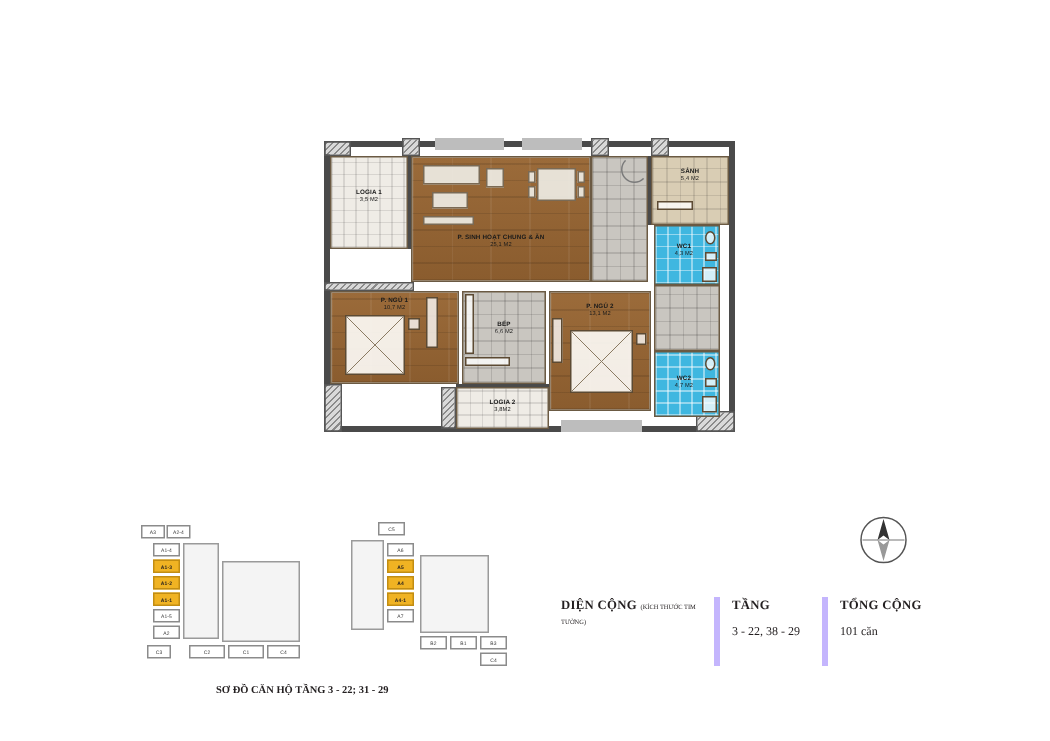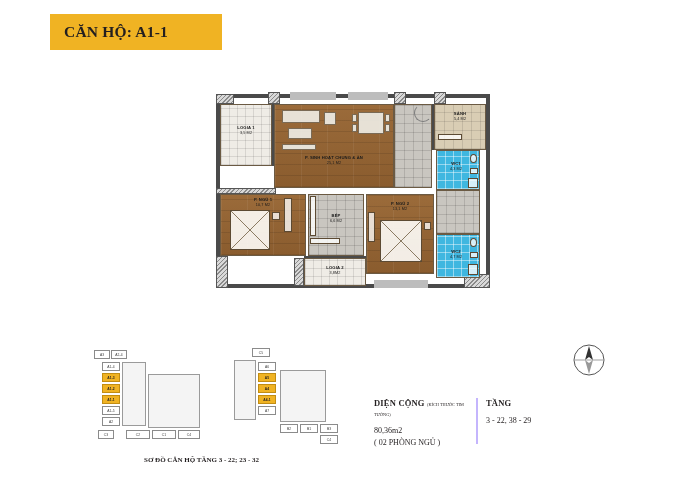--- a/index.html
+++ b/index.html
@@ -183,21 +183,21 @@
     top: 398px;
     width: 260px;
     height: 46px;
     display: flex;
   }
   .info-col {
     padding-left: 8px;
     box-sizing: border-box;
   }
   .info-col + .info-col {
-    border-left: 2px solid #c4b5fd;
+    border-left: 4px solid #c4b5fd;
   }
   .info-col.c1 { width: 110px; }
   .info-col.c2 { width: 72px; }
   .info-col.c3 { width: 78px; }
   .info-h {
     font-size: 8.5px;
     font-weight: bold;
     color: #231f20;
     letter-spacing: .2px;
     font-family: "Liberation Serif", serif;
@@ -225,23 +225,20 @@
     top: 343px;
     width: 34px;
     height: 34px;
   }
 </style>
 </head>
 <body>
 
 <div class="page">
 
-  <div class="title-badge">
-    <span class="t">CĂN HỘ: A1-1</span>
-  </div>
 
   <div class="plan">
 
     <div class="wall" style="left:8px; top:6px; width:274px; height:4px;"></div>
     <div class="wall" style="left:8px; top:6px; width:4px; height:102px;"></div>
     <div class="wall" style="left:8px; top:104px; width:4px; height:96px;"></div>
     <div class="wall" style="left:8px; top:196px; width:274px; height:4px;"></div>
     <div class="wall" style="left:278px; top:6px; width:4px; height:194px;"></div>
 
     <div class="hatch" style="left:8px; top:6px; width:18px; height:10px;"></div>
@@ -360,21 +357,21 @@
     <div class="kp-cell" style="left:16px; top:62px; width:18px; height:9px;">A1-5</div>
     <div class="kp-cell" style="left:16px; top:73px; width:18px; height:9px;">A2</div>
     <div class="kp-core" style="left:36px; top:18px; width:24px; height:64px;"></div>
     <div class="kp-cell" style="left:12px; top:86px; width:16px; height:9px;">C3</div>
     <div class="kp-cell" style="left:40px; top:86px; width:24px; height:9px;">C2</div>
     <div class="kp-cell" style="left:66px; top:86px; width:24px; height:9px;">C1</div>
     <div class="kp-cell" style="left:92px; top:86px; width:22px; height:9px;">C4</div>
     <div class="kp-core" style="left:62px; top:30px; width:52px; height:54px;"></div>
   </div>
 
-  <div class="kp-caption" style="left:144px; top:456px;">SƠ ĐỒ CĂN HỘ TẦNG 3 - 22; 23 - 32</div>
+  <div class="kp-caption" style="left:144px; top:456px;">SƠ ĐỒ CĂN HỘ TẦNG 3 - 22; 31 - 29</div>
 
   <div class="keyplan" style="left:224px; top:340px; width:120px; height:104px;">
     <div class="kp-cell" style="left:28px; top:8px; width:18px; height:9px;">C5</div>
     <div class="kp-core" style="left:10px; top:20px; width:22px; height:60px;"></div>
     <div class="kp-cell" style="left:34px; top:22px; width:18px; height:9px;">A6</div>
     <div class="kp-cell hl" style="left:34px; top:33px; width:18px; height:9px;">A5</div>
     <div class="kp-cell hl" style="left:34px; top:44px; width:18px; height:9px;">A4</div>
     <div class="kp-cell hl" style="left:34px; top:55px; width:18px; height:9px;">A4-1</div>
     <div class="kp-cell" style="left:34px; top:66px; width:18px; height:9px;">A7</div>
     <div class="kp-core" style="left:56px; top:30px; width:46px; height:52px;"></div>
@@ -383,28 +380,28 @@
     <div class="kp-cell" style="left:96px; top:84px; width:18px; height:9px;">B3</div>
     <div class="kp-cell" style="left:96px; top:95px; width:18px; height:9px;">C4</div>
   </div>
 
   <div class="info">
     <div class="info-col c1">
       <div class="info-h">
         <span>DIỆN CỘNG</span>
         <span class="tiny">(KÍCH THƯỚC TIM TƯỜNG)</span>
       </div>
-      <div class="info-v">
-        <span>80,36m2</span>
-        <span class="second">( 02 PHÒNG NGỦ )</span>
-      </div>
     </div>
     <div class="info-col c2">
       <div class="info-h">TẦNG</div>
       <div class="info-v">3 - 22, 38 - 29</div>
+    </div>
+    <div class="info-col c3">
+      <div class="info-h">TỔNG CỘNG</div>
+      <div class="info-v">101 căn</div>
     </div>
   </div>
 
   <div class="compass">
     <svg width="34" height="34" viewBox="0 0 34 34">
       <circle cx="17" cy="17" r="15" fill="none" stroke="#555" stroke-width="1"></circle>
       <path d="M17 3 L21 17 L17 14 L13 17 Z" fill="#333"></path>
       <path d="M17 31 L13 17 L17 20 L21 17 Z" fill="#999"></path>
       <line x1="3" y1="17" x2="31" y2="17" stroke="#777" stroke-width=".7"></line>
     </svg>

